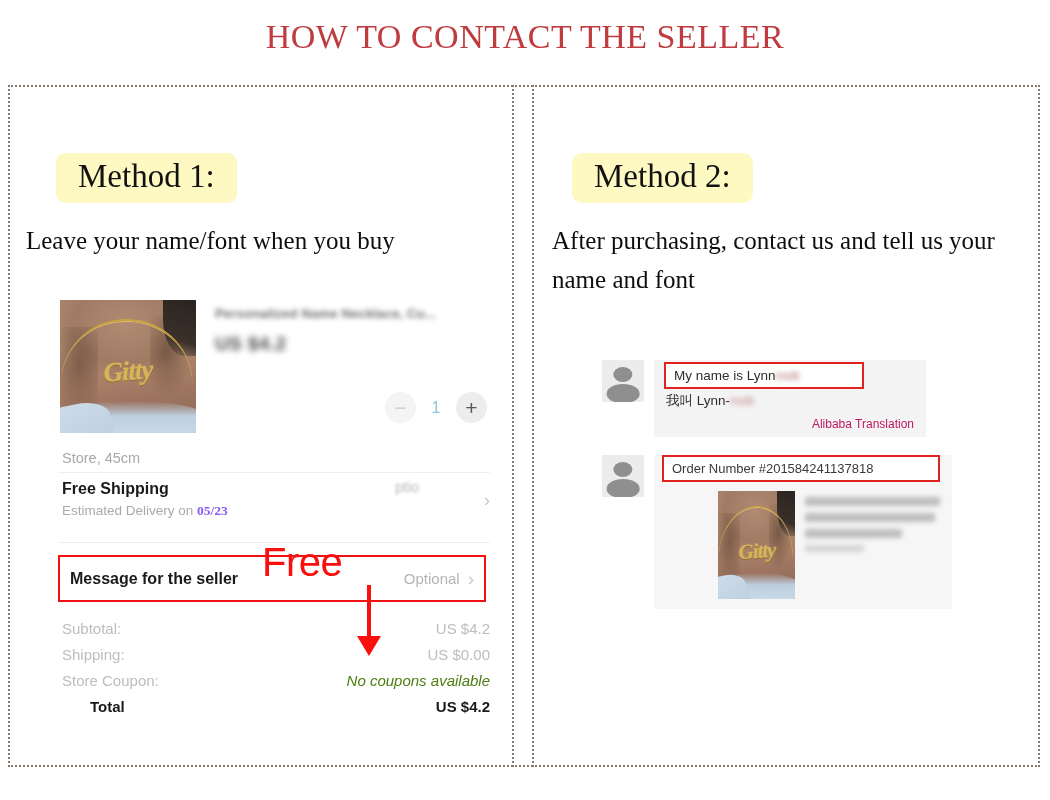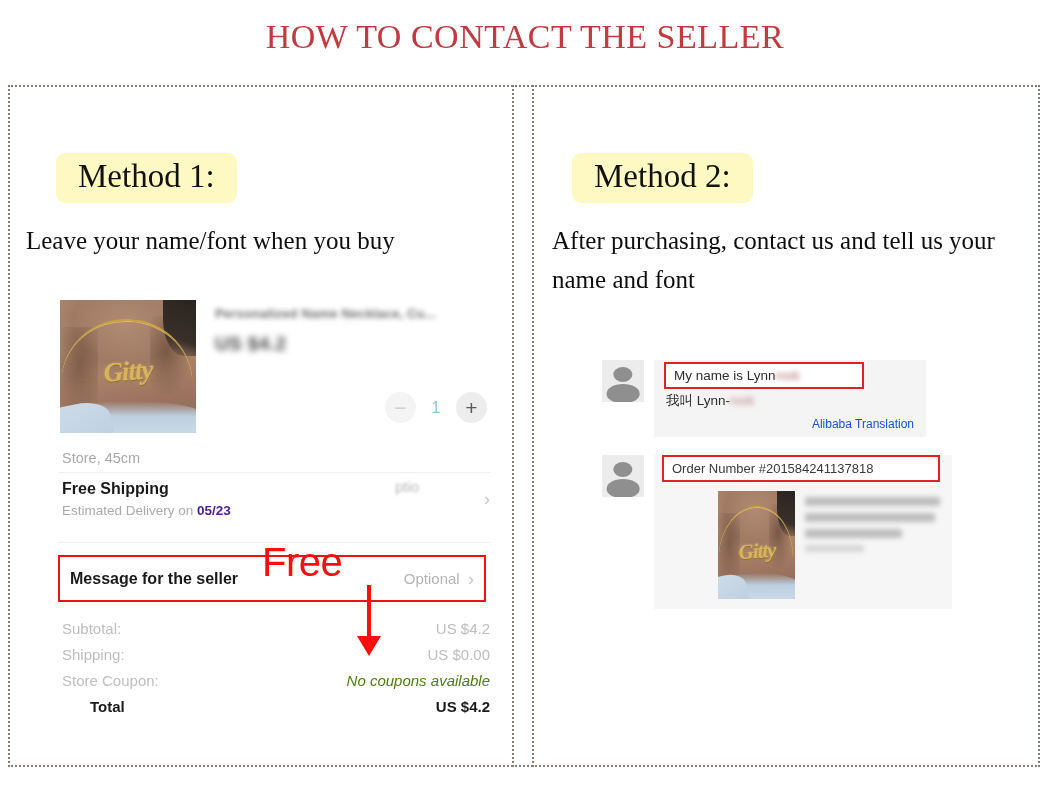--- a/index.html
+++ b/index.html
@@ -66,21 +66,21 @@
     background: #fef9c3;
     border-radius: 9px;
     font-family: "Liberation Serif", serif;
     font-size: 33px;
     color: #121212;
     padding: 6px 22px 9px 22px;
     line-height: 1.05;
     white-space: nowrap;
   }
   .left-badge  { left: 46px; top: 68px; }
-  .right-badge { left: 38px; top: 68px; }
+  .right-badge { left: 38px; top: 68px; border-radius: 10px; }
 
   .method-desc {
     position: absolute;
     font-family: "Liberation Serif", serif;
     font-size: 25px;
     color: #0e0e0e;
     line-height: 1.55;
     white-space: nowrap;
   }
   .left-desc  { left: 16px; top: 137px; }
@@ -189,21 +189,21 @@
     position: absolute; left: 8px; width: 432px; height: 1px; background: #efefef;
   }
 
   .row {
     position: absolute; left: 12px; width: 428px;
     display: flex; align-items: center; justify-content: space-between;
   }
   .row-ship { top: 190px; }
   .ship-main { font-size: 16px; font-weight: 700; color: #1a1a1a; }
   .ship-sub  { margin-top: 5px; font-size: 13.5px; color: #aaaaaa; }
-  .ship-sub b { color: #4c1d95; }
+  .ship-sub b { color: #8b5cf6; font-family: Liberation Serif, serif; }
   .chev { color: #c9c9c9; font-size: 19px; font-weight: 300; }
 
   .opt-blur {
     position: absolute; left: 345px; top: 188px;
     font-size: 15px; color: #b9b9b9; filter: blur(1.6px);
   }
 
   .row-msg {
     position: absolute; left: 8px; top: 265px; width: 428px; height: 47px;
     border: 2.5px solid #f01212;
@@ -268,21 +268,21 @@
     padding: 4px 8px; box-sizing: border-box; display: inline-block;
   }
   .redbox-1 { position: absolute; left: 62px; top: 2px; width: 200px; }
   .msg-en { font-size: 13.5px; color: #2e2e2e; white-space: nowrap; }
   .msg-en .blurtail { filter: blur(2.4px); color: #b07070; }
   .msg-cn {
     margin-top: 24px; font-size: 13.5px; color: #2e2e2e; white-space: nowrap;
   }
   .msg-cn .blurtail { filter: blur(2.6px); color: #c08686; }
   .translation {
-    margin-top: 7px; text-align: right; font-size: 12px; color: #1d4ed8;
+    margin-top: 7px; text-align: right; font-size: 12px; color: #be185d;
   }
 
   .redbox-2 {
     position: absolute; left: 60px; top: 0px; width: 278px;
     font-size: 13px; color: #3a3a3a; white-space: nowrap;
   }
   .card-2 { margin-left: 52px; margin-top: 28px; display: flex; gap: 10px; }
   .card-lines { padding-top: 6px; width: 175px; }
   .card-line {
     height: 9px; margin-bottom: 7px; border-radius: 2px;

